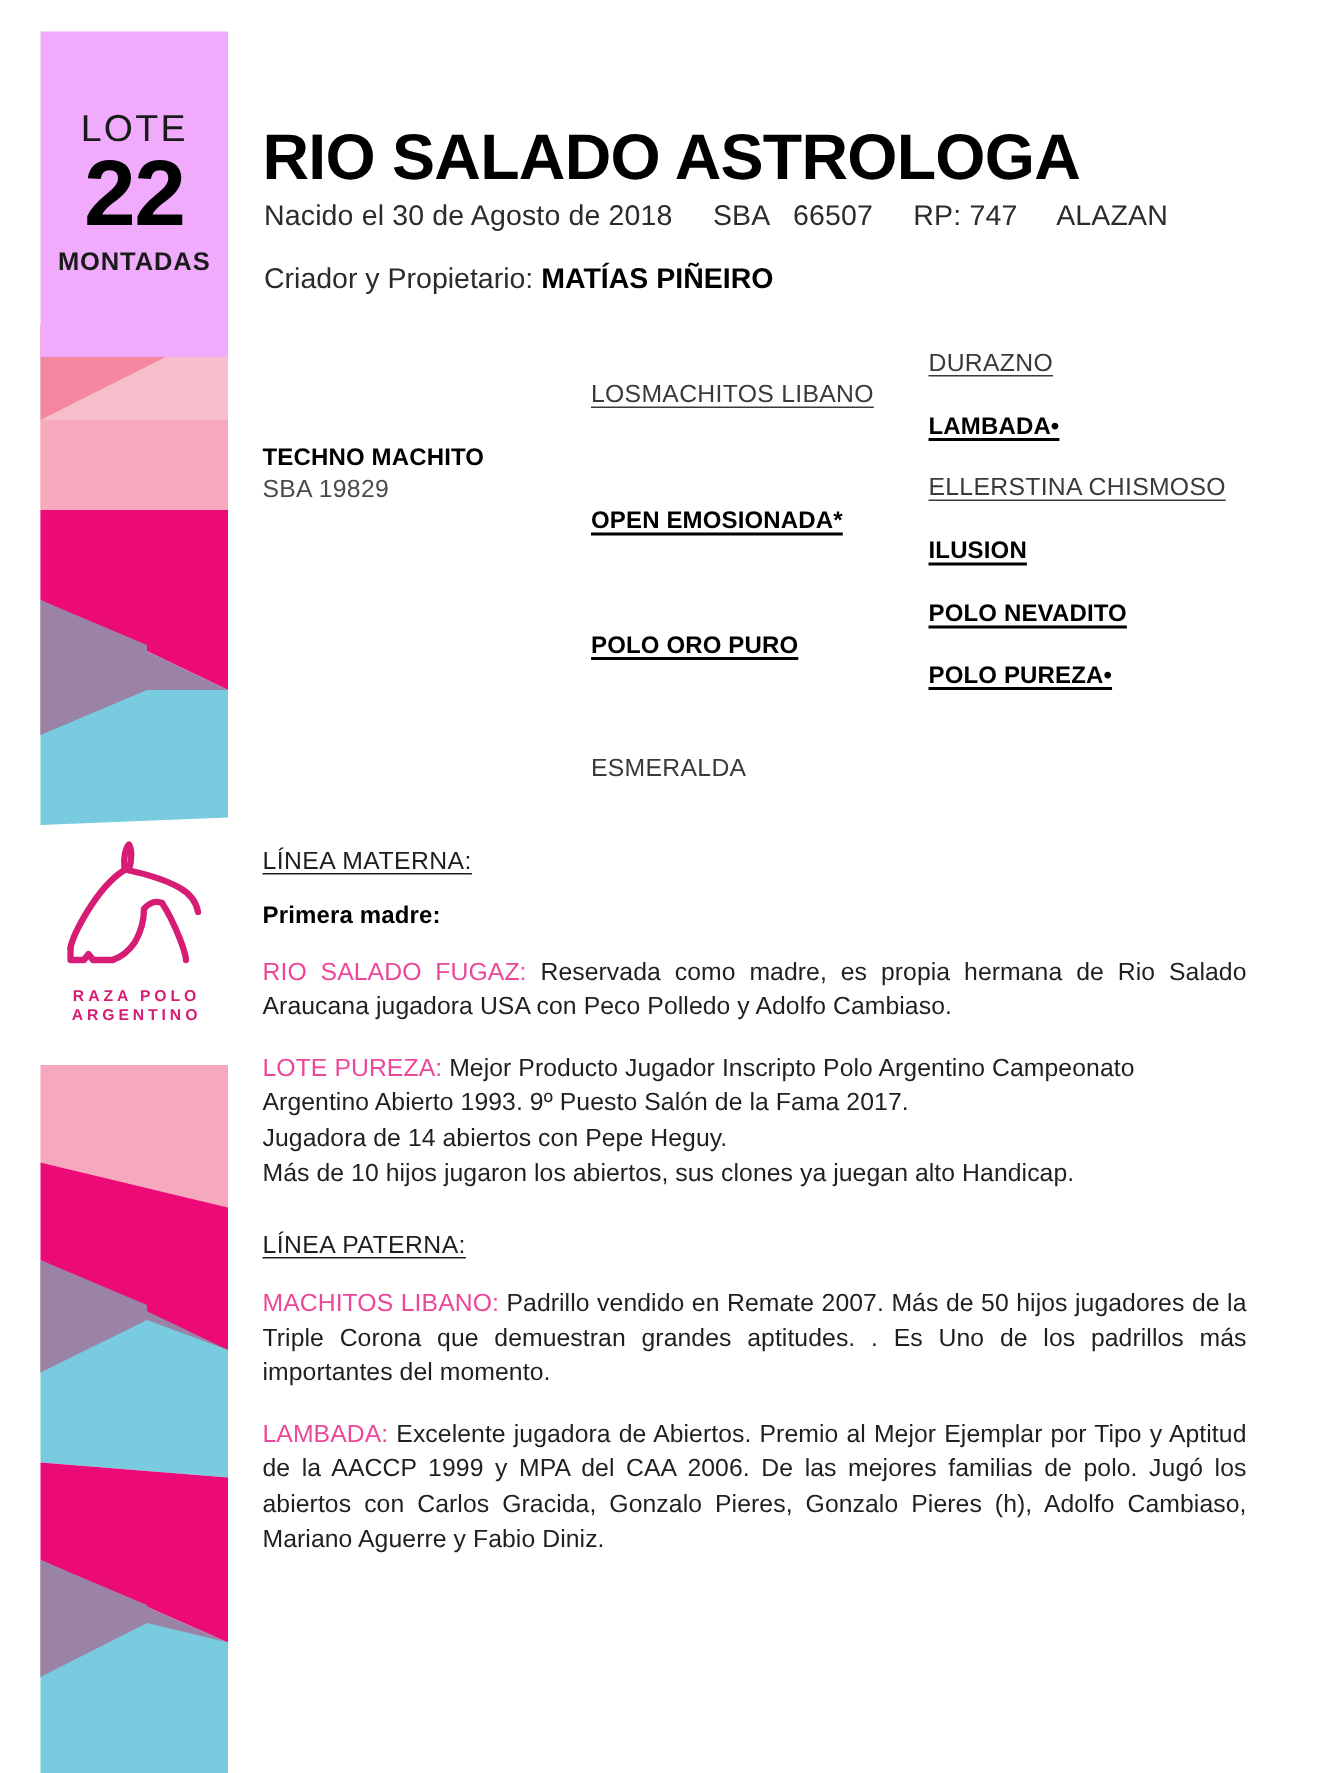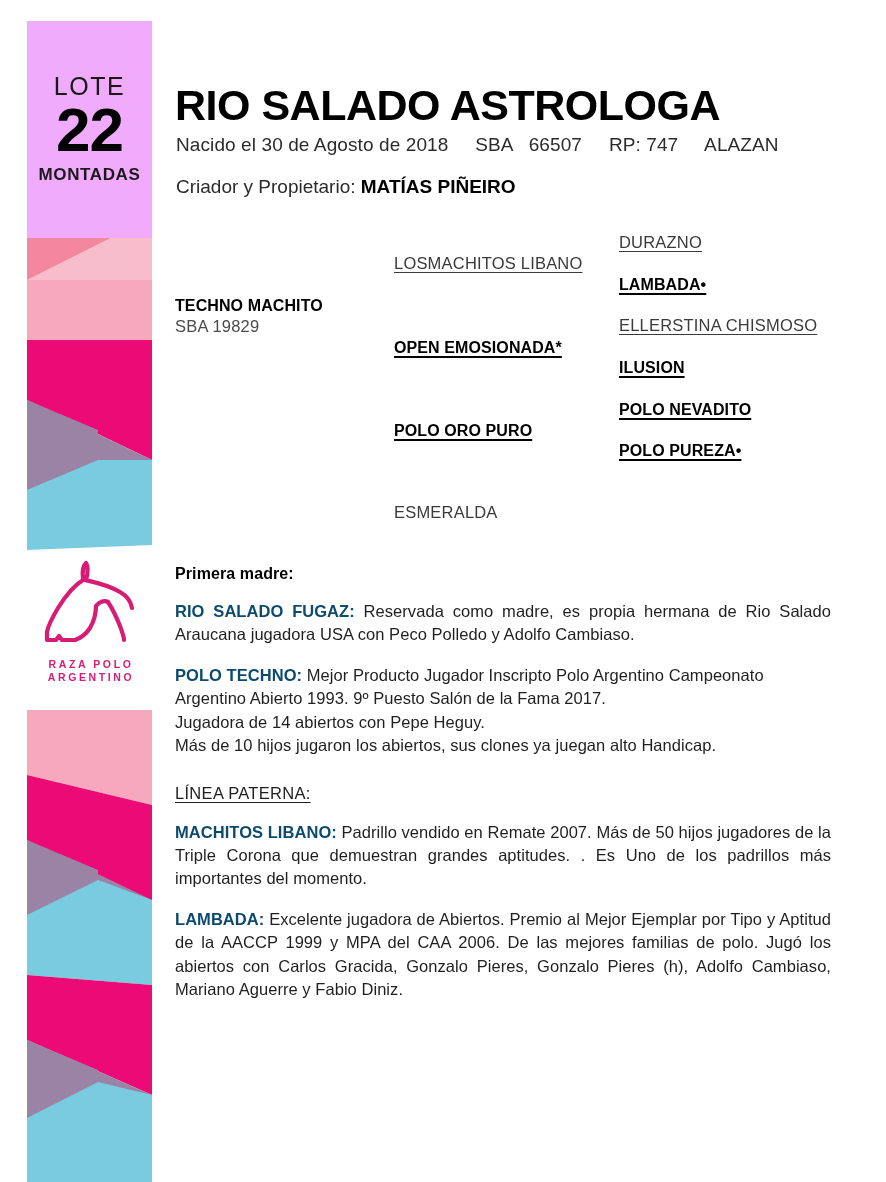--- a/index.html
+++ b/index.html
@@ -197,22 +197,22 @@
   }
   .para {
     font-size: 16.5px;
     line-height: 1.42;
     color: #1f1f1f;
     margin: 0 0 17px 0;
     text-align: justify;
     letter-spacing: 0.05px;
   }
   .para b {
-    font-weight: 700;
-    color: #0c4a6e;
+    font-weight: 400;
+    color: #ec4899;
   }
   .para.nojust { text-align: left; }
 </style>
 </head>
 <body>
 
 <div class="page">
 
   <svg class="ribbon-col" viewBox="0 0 170 1182" width="170" height="1182" xmlns="http://www.w3.org/2000/svg">
 
@@ -286,26 +286,27 @@
       <div class="ped-item reg ul" style="left:444px; top:316px;">ELLERSTINA CHISMOSO</div>
       <div class="ped-item bold ul" style="left:444px; top:358px;">ILUSION</div>
       <div class="ped-item bold ul" style="left:444px; top:400px;">POLO NEVADITO</div>
       <div class="ped-item bold ul" style="left:444px; top:441px;">POLO PUREZA•</div>
 
     </div>
   </div>
 
   <div class="body-copy">
 
+    <p class="sec-head">LÍNEA MATERNA:</p>
 
     <p class="lead-bold">Primera madre:</p>
 
     <p class="para"><b>RIO SALADO FUGAZ:</b><span> Reservada como madre, es propia hermana de Rio Salado Araucana jugadora USA con Peco Polledo y Adolfo Cambiaso.</span></p>
 
-    <p class="para nojust" style="white-space:pre-line;"><b>POLO TECHNO:</b><span> Mejor Producto Jugador Inscripto Polo Argentino Campeonato Argentino Abierto 1993. 9º Puesto Salón de la Fama 2017.
+    <p class="para nojust" style="white-space:pre-line;"><b>LOTE PUREZA:</b><span> Mejor Producto Jugador Inscripto Polo Argentino Campeonato Argentino Abierto 1993. 9º Puesto Salón de la Fama 2017.
 Jugadora de 14 abiertos con Pepe Heguy.
 Más de 10 hijos jugaron los abiertos, sus clones ya juegan alto Handicap.</span></p>
 
     <p class="sec-head paterna">LÍNEA PATERNA:</p>
 
     <p class="para"><b>MACHITOS LIBANO:</b><span> Padrillo vendido en Remate 2007. Más de 50 hijos jugadores de la Triple Corona que demuestran grandes aptitudes. . Es Uno de los padrillos más importantes del momento.</span></p>
 
 
     <p class="para"><b>LAMBADA:</b><span> Excelente jugadora de Abiertos. Premio al Mejor Ejemplar por Tipo y Aptitud de la AACCP 1999 y MPA del CAA 2006. De las mejores familias de polo. Jugó los abiertos con Carlos Gracida, Gonzalo Pieres, Gonzalo Pieres (h), Adolfo Cambiaso, Mariano Aguerre y Fabio Diniz.</span></p>
 

